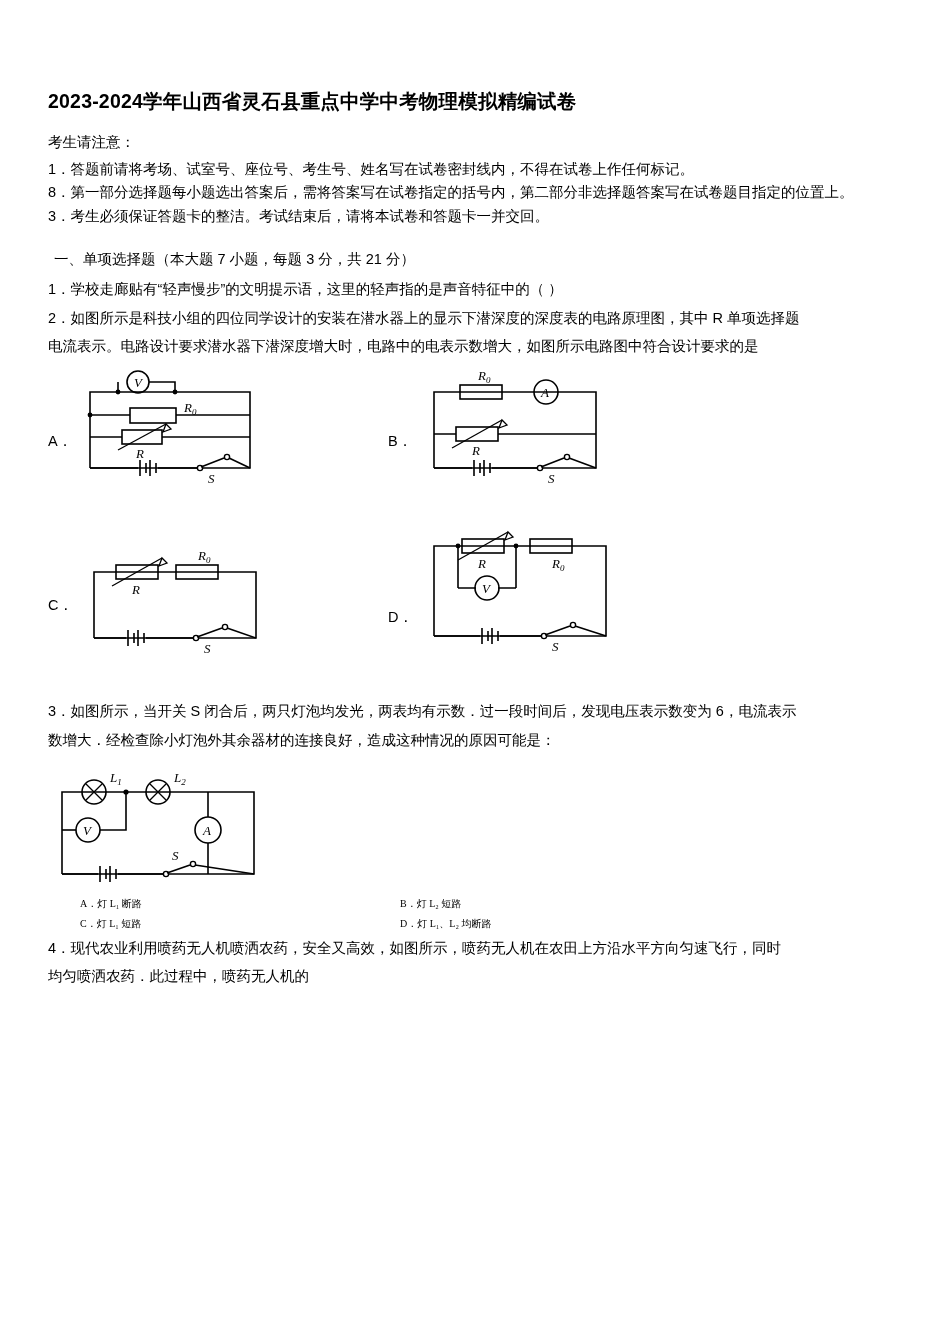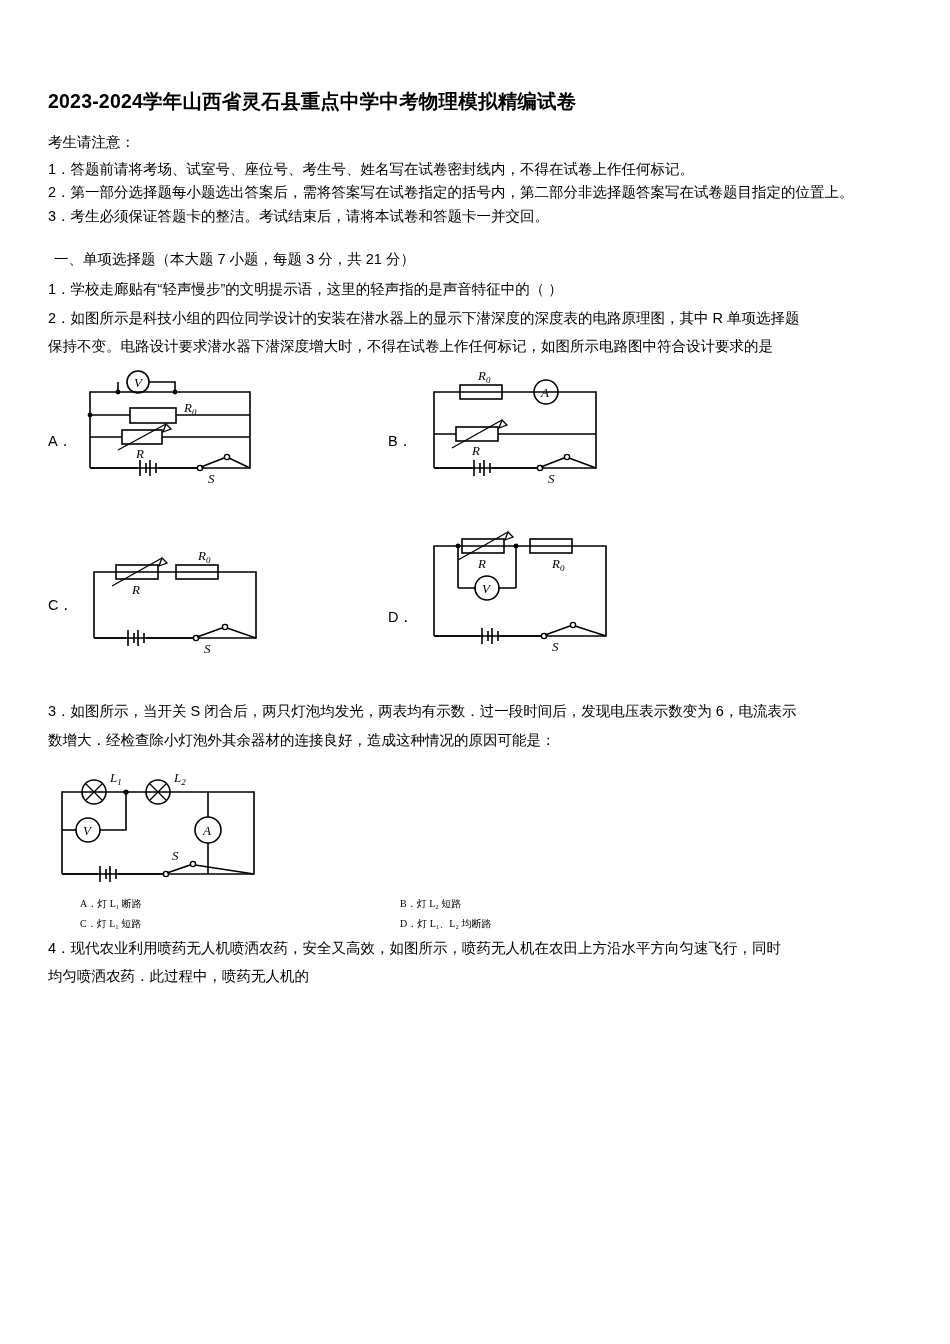--- a/index.html
+++ b/index.html
@@ -98,33 +98,33 @@
 </style>
 </head>
 <body>
 
 <div class="page">
 
   <div class="doc-title">2023-2024学年山西省灵石县重点中学中考物理模拟精编试卷</div>
 
   <div class="notice-head">考生请注意：</div>
   <div class="notice-line">1．答题前请将考场、试室号、座位号、考生号、姓名写在试卷密封线内，不得在试卷上作任何标记。</div>
-  <div class="notice-line">2．第一部分选择题每小题选出答案后，需将答案写在试卷指定的括号内，第二部分非选择题答案写在试卷题目指定的位置上。</div>
+  <div class="notice-line">8．第一部分选择题每小题选出答案后，需将答案写在试卷指定的括号内，第二部分非选择题答案写在试卷题目指定的位置上。</div>
   <div class="notice-line">3．考生必须保证答题卡的整洁。考试结束后，请将本试卷和答题卡一并交回。</div>
 
   <div class="section-title">一、单项选择题（本大题 7 小题，每题 3 分，共 21 分）</div>
 
   <div class="q">
     <span>1．</span><span>学校走廊贴有“轻声慢步”的文明提示语，这里的轻声指的是声音特征中的（      ）</span>
   </div>
 
   <div class="q">
     <span>2．</span><span>如图所示是科技小组的四位同学设计的安装在潜水器上的显示下潜深度的深度表的电路原理图，其中 R 单项选择题</span>
   </div>
-  <div class="q">保持不变。电路设计要求潜水器下潜深度增大时，不得在试卷上作任何标记，如图所示电路图中符合设计要求的是</div>
+  <div class="q">电流表示。电路设计要求潜水器下潜深度增大时，电路中的电表示数增大，如图所示电路图中符合设计要求的是</div>
 
   <div class="figblock" style="height:120px;">
     <span class="choice-label" style="left:0px; top:62px;">A．</span>
     <div style="position:absolute; left:32px; top:0px;">
       <svg width="180" height="118" viewBox="0 0 180 118">
 
         <path class="wire" d="M10 98 L10 22 L170 22 L170 98 L10 98"></path>
 
         <path class="wire" d="M38 22 L38 12"></path>
         <circle class="wire" cx="58" cy="12" r="11" fill="#fff"></circle>

